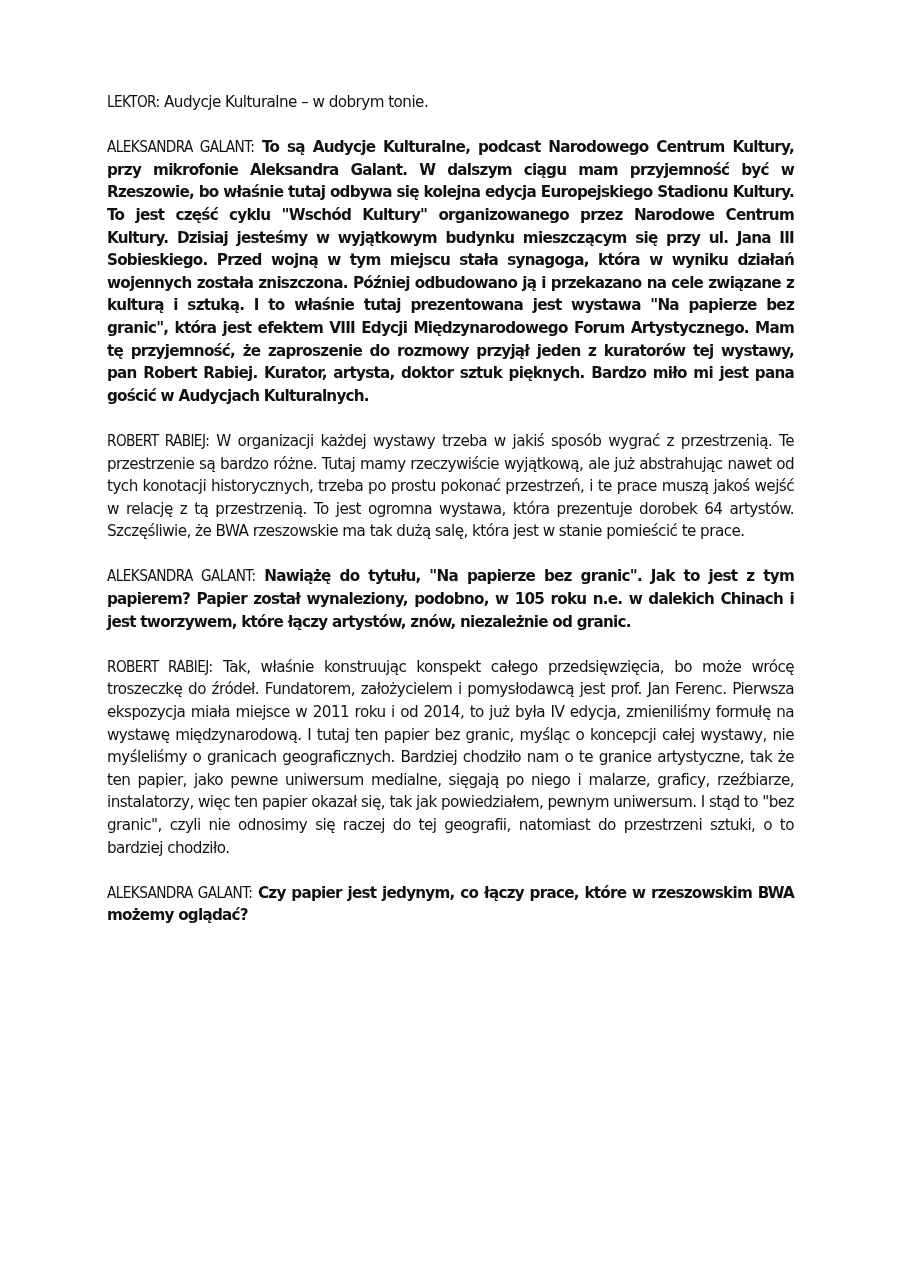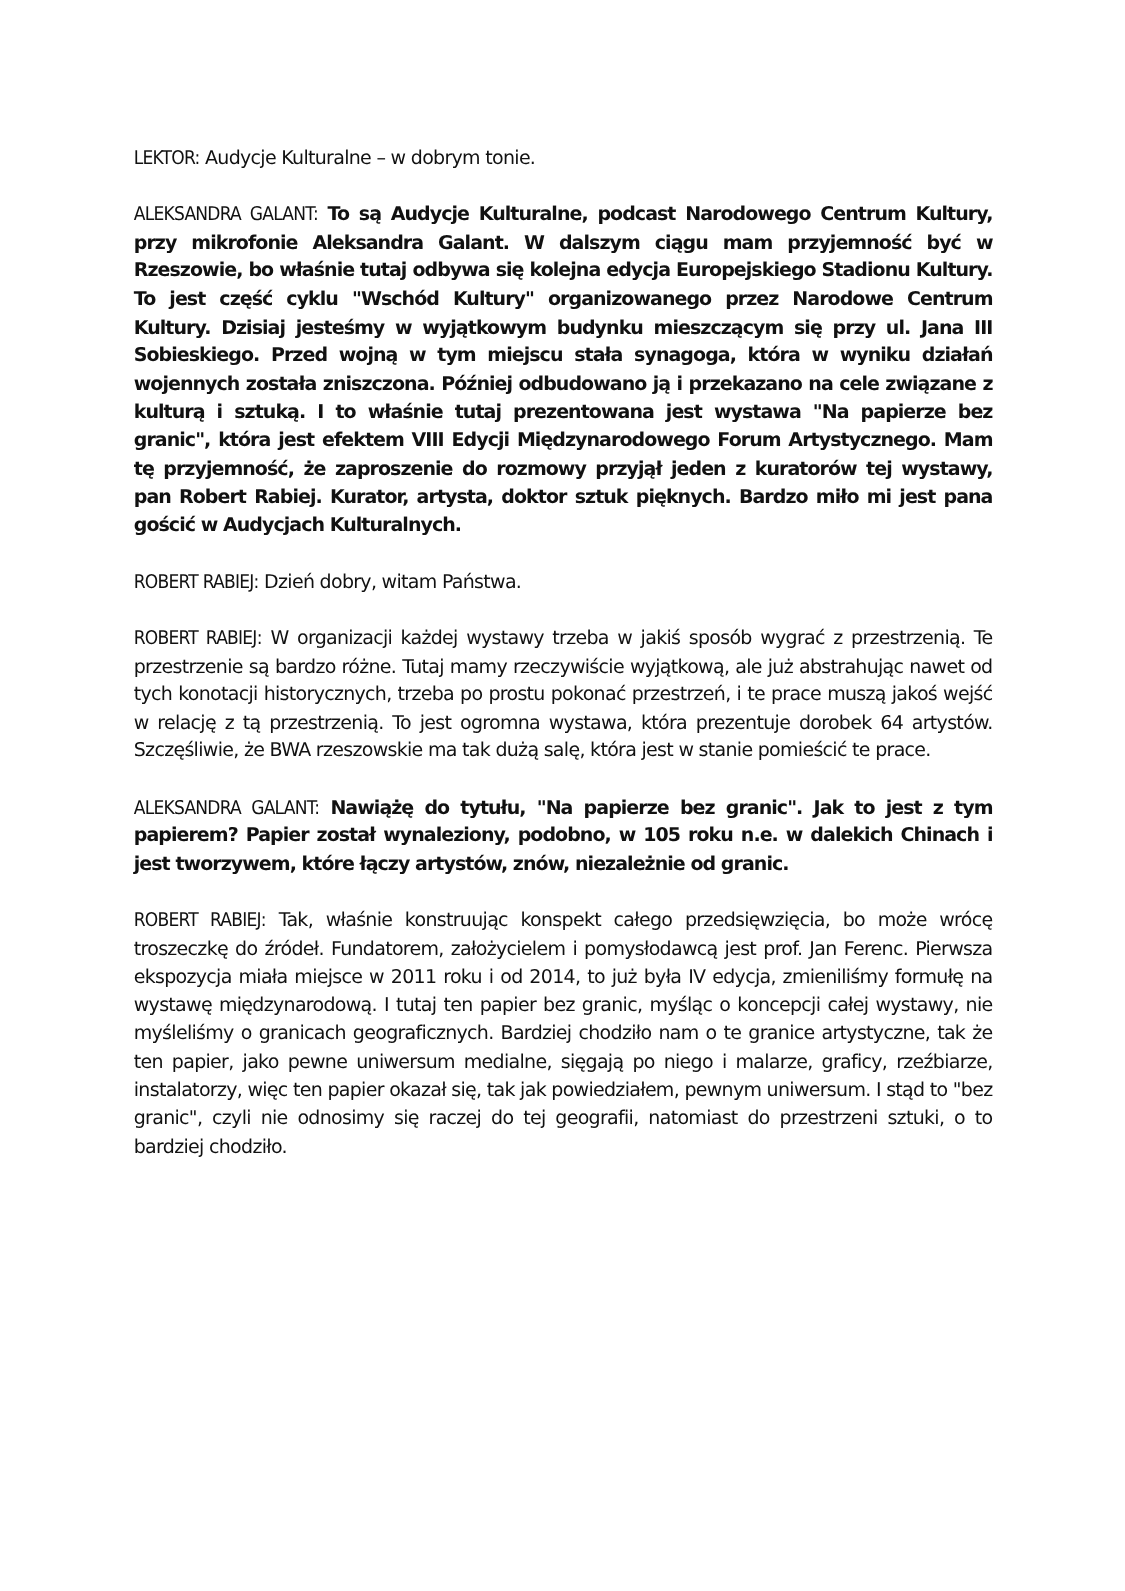--- a/index.html
+++ b/index.html
@@ -1,20 +1,20 @@
 <!DOCTYPE html>
 <html><head>
 <meta charset="utf-8">
 <style>
   html, body { margin: 0; padding: 0; background: #ffffff; }
   body { width: 900px; height: 1273px; position: relative; overflow: hidden; }
   .page {
     position: absolute;
     left: 107px;
-    top: 115px;
+    top: 91px;
     width: 687px;
     font-family: "DejaVu Sans", sans-serif;
     font-size: 15.2px;
     line-height: 22.6px;
     color: #111111;
   }
   .para {
     margin: 0 0 22.6px 0;
     text-align: justify;
     letter-spacing: -0.35px;
@@ -34,27 +34,27 @@
   <p class="para">
     <span class="speaker">LEKTOR:</span>
     <span class="utter-plain">Audycje Kulturalne – w dobrym tonie.</span>
   </p>
   <p class="para">
     <span class="speaker">ALEKSANDRA GALANT:</span>
     <span class="utter-bold">To są Audycje Kulturalne, podcast Narodowego Centrum Kultury, przy mikrofonie Aleksandra Galant. W dalszym ciągu mam przyjemność być w Rzeszowie, bo właśnie tutaj odbywa się kolejna edycja Europejskiego Stadionu Kultury. To jest część cyklu "Wschód Kultury" organizowanego przez Narodowe Centrum Kultury. Dzisiaj jesteśmy w wyjątkowym budynku mieszczącym się przy ul. Jana III Sobieskiego. Przed wojną w tym miejscu stała synagoga, która w wyniku działań wojennych została zniszczona. Później odbudowano ją i przekazano na cele związane z kulturą i sztuką. I to właśnie tutaj prezentowana jest wystawa "Na papierze bez granic", która jest efektem VIII Edycji Międzynarodowego Forum Artystycznego. Mam tę przyjemność, że zaproszenie do rozmowy przyjął jeden z kuratorów tej wystawy, pan Robert Rabiej. Kurator, artysta, doktor sztuk pięknych. Bardzo miło mi jest pana gościć w Audycjach Kulturalnych.</span>
   </p>
   <p class="para">
     <span class="speaker">ROBERT RABIEJ:</span>
-    <span class="utter-plain">Dzień dobry, witam Państwa.</span>
-  </p>
-  <p class="para">
-    <span class="speaker">ROBERT RABIEJ:</span>
     <span class="utter-plain">W organizacji każdej wystawy trzeba w jakiś sposób wygrać z przestrzenią. Te przestrzenie są bardzo różne. Tutaj mamy rzeczywiście wyjątkową, ale już abstrahując nawet od tych konotacji historycznych, trzeba po prostu pokonać przestrzeń, i te prace muszą jakoś wejść w relację z tą przestrzenią. To jest ogromna wystawa, która prezentuje dorobek 64 artystów. Szczęśliwie, że BWA rzeszowskie ma tak dużą salę, która jest w stanie pomieścić te prace.</span>
   </p>
   <p class="para">
     <span class="speaker">ALEKSANDRA GALANT:</span>
     <span class="utter-bold">Nawiążę do tytułu, "Na papierze bez granic". Jak to jest z tym papierem? Papier został wynaleziony, podobno, w 105 roku n.e. w dalekich Chinach i jest tworzywem, które łączy artystów, znów, niezależnie od granic.</span>
   </p>
   <p class="para">
     <span class="speaker">ROBERT RABIEJ:</span>
     <span class="utter-plain">Tak, właśnie konstruując konspekt całego przedsięwzięcia, bo może wrócę troszeczkę do źródeł. Fundatorem, założycielem i pomysłodawcą jest prof. Jan Ferenc. Pierwsza ekspozycja miała miejsce w 2011 roku i od 2014, to już była IV edycja, zmieniliśmy formułę na wystawę międzynarodową. I tutaj ten papier bez granic, myśląc o koncepcji całej wystawy, nie myśleliśmy o granicach geograficznych. Bardziej chodziło nam o te granice artystyczne, tak że ten papier, jako pewne uniwersum medialne, sięgają po niego i malarze, graficy, rzeźbiarze, instalatorzy, więc ten papier okazał się, tak jak powiedziałem, pewnym uniwersum. I stąd to "bez granic", czyli nie odnosimy się raczej do tej geografii, natomiast do przestrzeni sztuki, o to bardziej chodziło.</span>
   </p>
+  <p class="para">
+    <span class="speaker">ALEKSANDRA GALANT:</span>
+    <span class="utter-bold">Czy papier jest jedynym, co łączy prace, które w rzeszowskim BWA możemy oglądać?</span>
+  </p>
 </div>
 
 </body></html>

